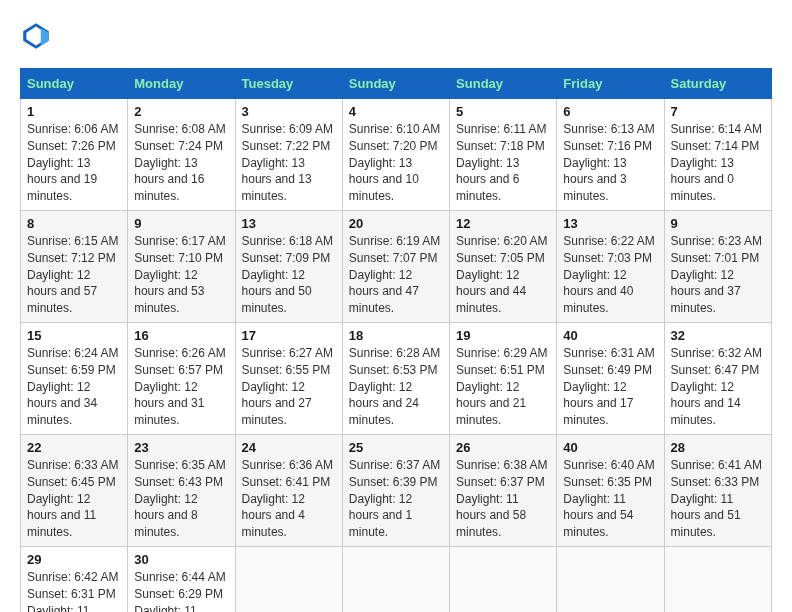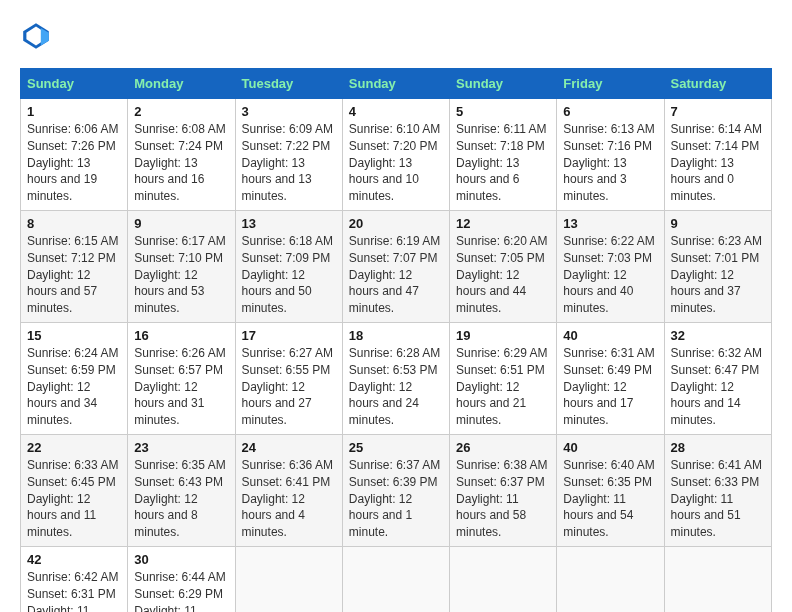--- a/index.html
+++ b/index.html
@@ -222,21 +222,21 @@
           <div class="day-number">40</div>
           <div class="day-info">Sunrise: 6:40 AM<br>Sunset: 6:35 PM<br>Daylight: 11 hours and 54 minutes.</div>
         </td>
         <td>
           <div class="day-number">28</div>
           <div class="day-info">Sunrise: 6:41 AM<br>Sunset: 6:33 PM<br>Daylight: 11 hours and 51 minutes.</div>
         </td>
       </tr>
       <tr>
         <td>
-          <div class="day-number">42</div>
+          <div class="day-number">29</div>
           <div class="day-info">Sunrise: 6:42 AM<br>Sunset: 6:31 PM<br>Daylight: 11 hours and 48 minutes.</div>
         </td>
         <td>
           <div class="day-number">30</div>
           <div class="day-info">Sunrise: 6:44 AM<br>Sunset: 6:29 PM<br>Daylight: 11 hours and 45 minutes.</div>
         </td>
         <td class="empty"></td>
         <td class="empty"></td>
         <td class="empty"></td>
         <td class="empty"></td>

